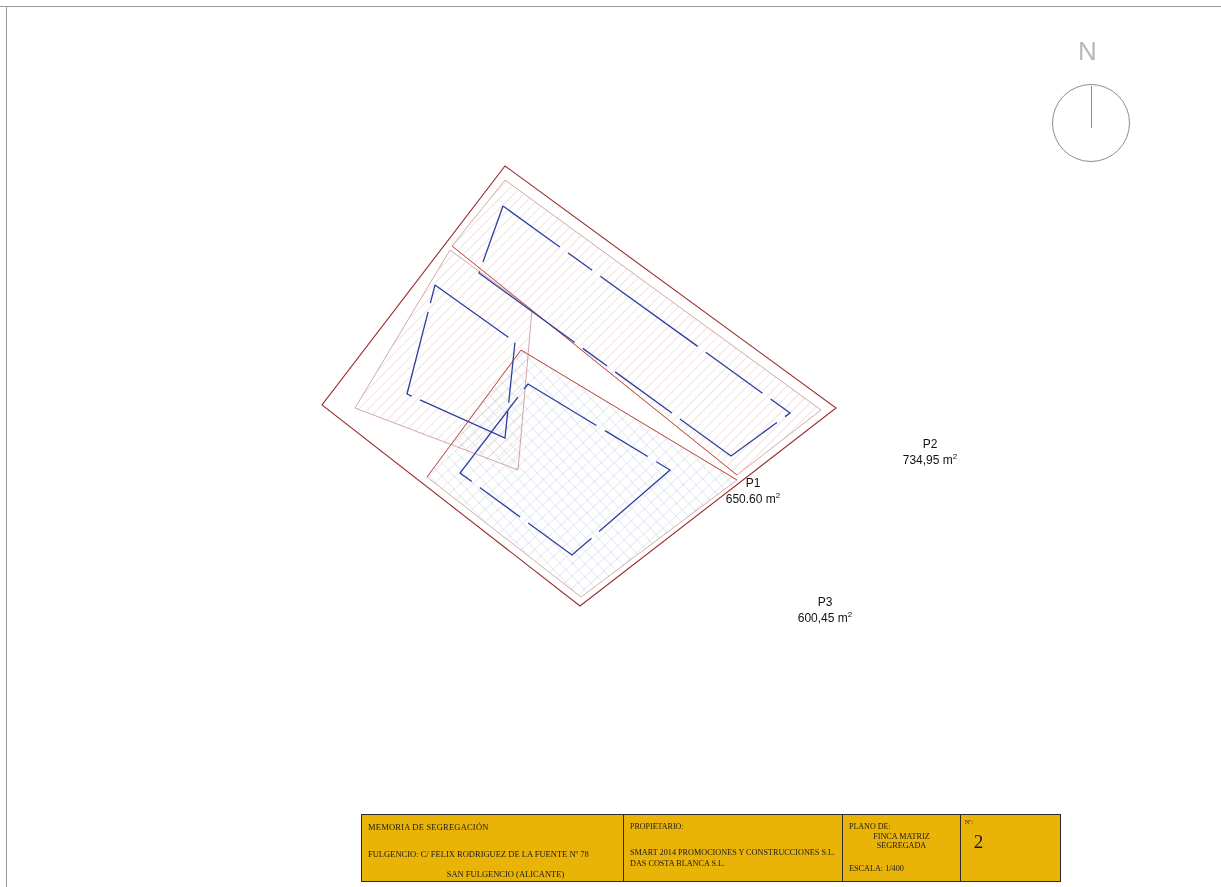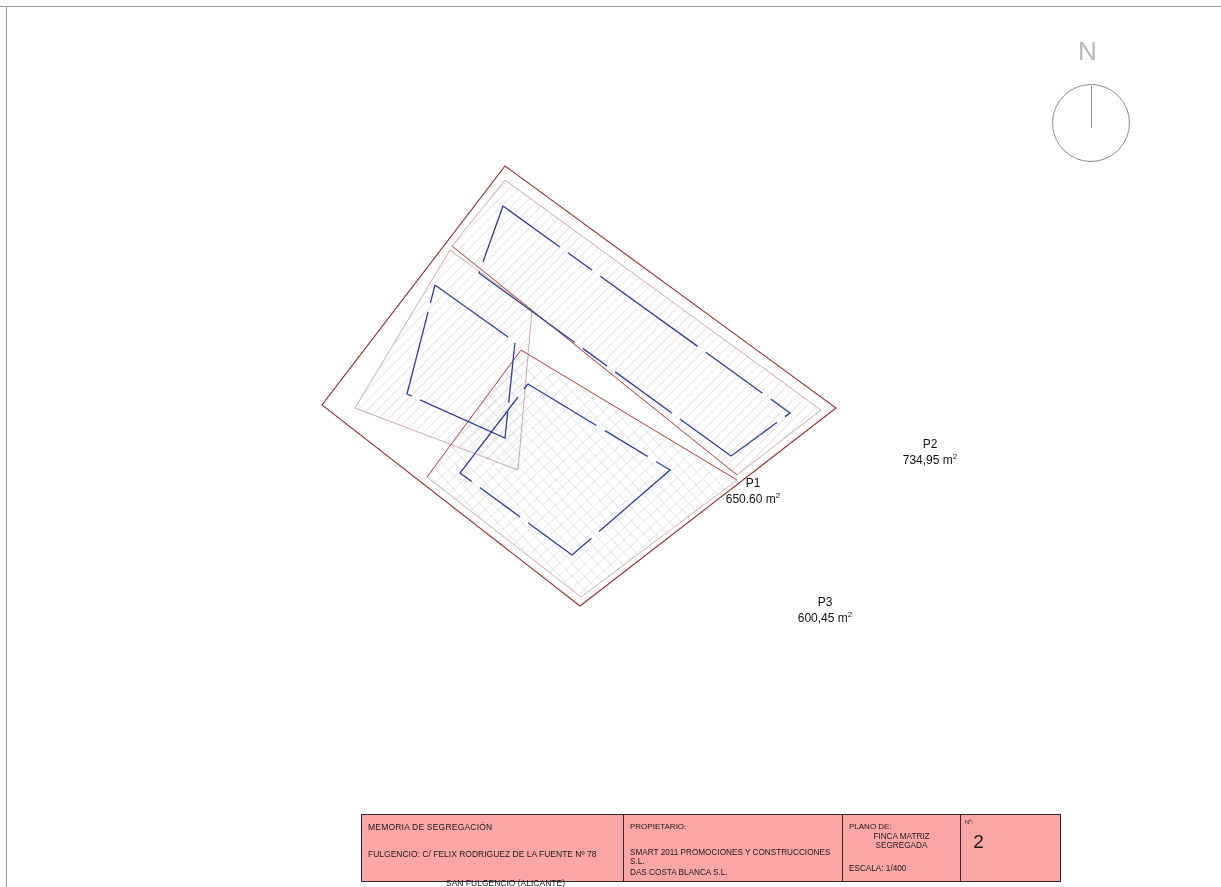--- a/index.html
+++ b/index.html
@@ -103,34 +103,35 @@
   .titleblock {
     position: absolute;
     left: 361px;
     top: 814px;
     width: 700px;
     height: 68px;
     border: 1px solid #2b2b2b;
     box-sizing: border-box;
     display: flex;
     font-size: 8.5px;
-    background: #fca5a5;
+    background: #eab308;
+    font-family: Liberation Serif, serif;
   }
   .tb-cell {
     box-sizing: border-box;
     border-right: 1px solid #2b2b2b;
     padding: 7px 6px 5px 6px;
     position: relative;
   }
   .tb-cell:last-child { border-right: none; }
 
   .tb-memoria { width: 262px; }
   .tb-memoria .line1 { font-size: 8.5px; letter-spacing: .2px; }
   .tb-memoria .line2 { margin-top: 17px; font-size: 8.5px; }
-  .tb-memoria .line3 { margin-top: 19px; text-align: center; padding-left: 26px; font-size: 8.5px; }
+  .tb-memoria .line3 { margin-top: 10px; text-align: center; padding-left: 26px; font-size: 8.5px; }
 
   .tb-prop { width: 219px; }
   .tb-prop .hd { font-size: 8px; }
   .tb-prop .l1 { margin-top: 17px; font-size: 8.2px; }
   .tb-prop .l2 { margin-top: 2px; font-size: 8.2px; }
 
   .tb-plano { width: 118px; }
   .tb-plano .hd { font-size: 8px; }
   .tb-plano .l1 { margin-top: 1px; font-size: 8.2px; text-align: center; }
   .tb-plano .l2 { margin-top: 14px; font-size: 8.2px; }
@@ -286,21 +287,21 @@
       <div class="line1">MEMORIA DE SEGREGACIÓN</div>
       <div class="line2">
         <span>FULGENCIO:</span>
         <span>C/ FELIX RODRIGUEZ DE LA FUENTE Nº 78</span>
       </div>
       <div class="line3">SAN FULGENCIO (ALICANTE)</div>
     </div>
 
     <div class="tb-cell tb-prop">
       <div class="hd">PROPIETARIO:</div>
-      <div class="l1">SMART 2011 PROMOCIONES Y CONSTRUCCIONES S.L.</div>
+      <div class="l1">SMART 2014 PROMOCIONES Y CONSTRUCCIONES S.L.</div>
       <div class="l2">DAS COSTA BLANCA S.L.</div>
     </div>
 
     <div class="tb-cell tb-plano">
       <div class="hd">PLANO DE:</div>
       <div class="l1">FINCA MATRIZ SEGREGADA</div>
       <div class="l2">ESCALA: 1/400</div>
     </div>
 
 

